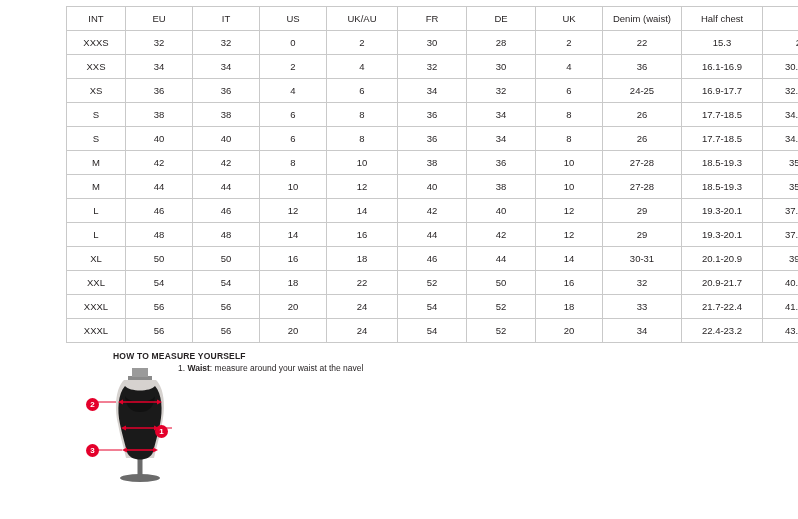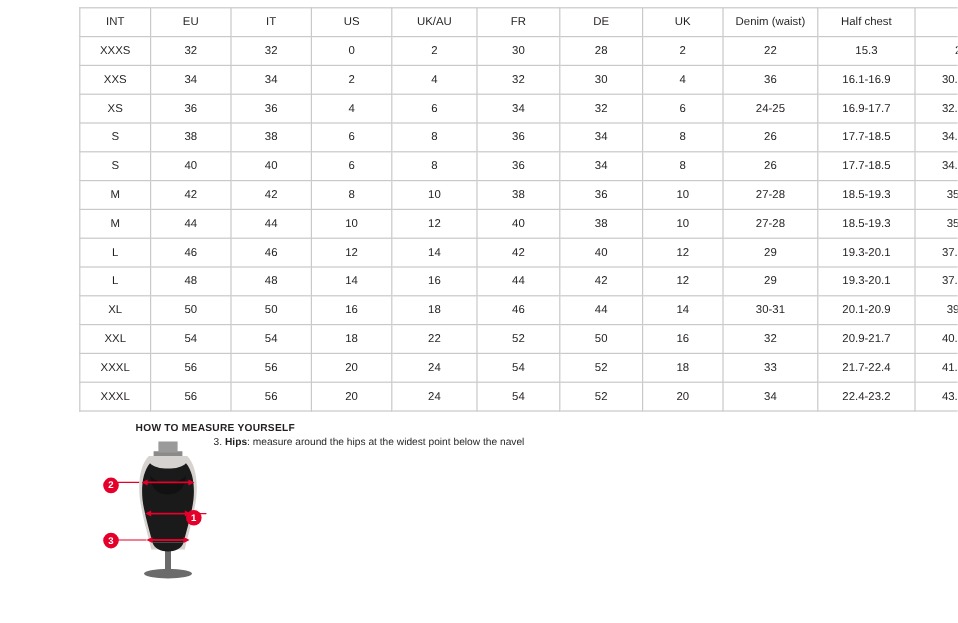--- a/index.html
+++ b/index.html
@@ -349,18 +349,18 @@
       </g>
     </svg>
   </div>
 
   <div class="bullet bullet-1">1</div>
   <div class="bullet bullet-2">2</div>
   <div class="bullet bullet-3">3</div>
 
   <div class="measure-list">
     <div class="measure-item">
-      <span>3.</span>
-      <b>Hips</b><span>: measure around the hips at the widest point below the navel</span>
+      <span>1.</span>
+      <b>Waist</b><span>: measure around your waist at the navel</span>
     </div>
   </div>
 
 </div>
 
 </body></html>

